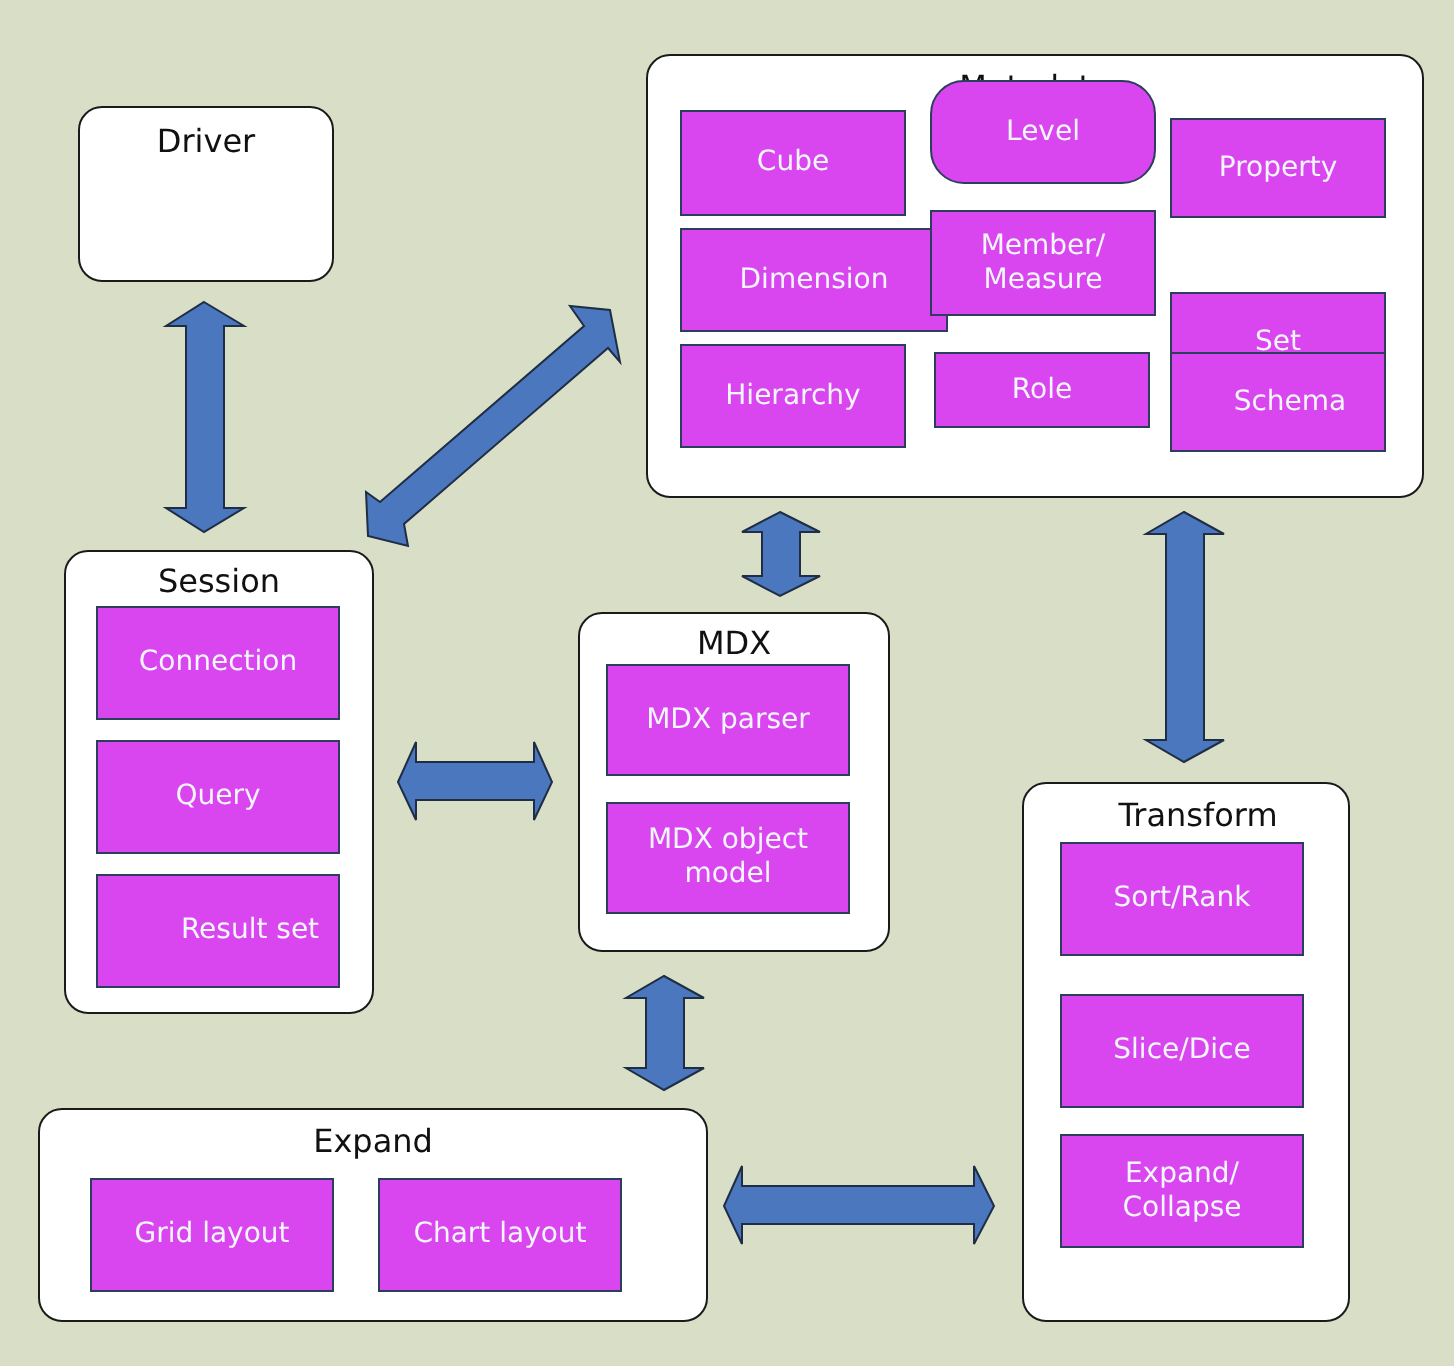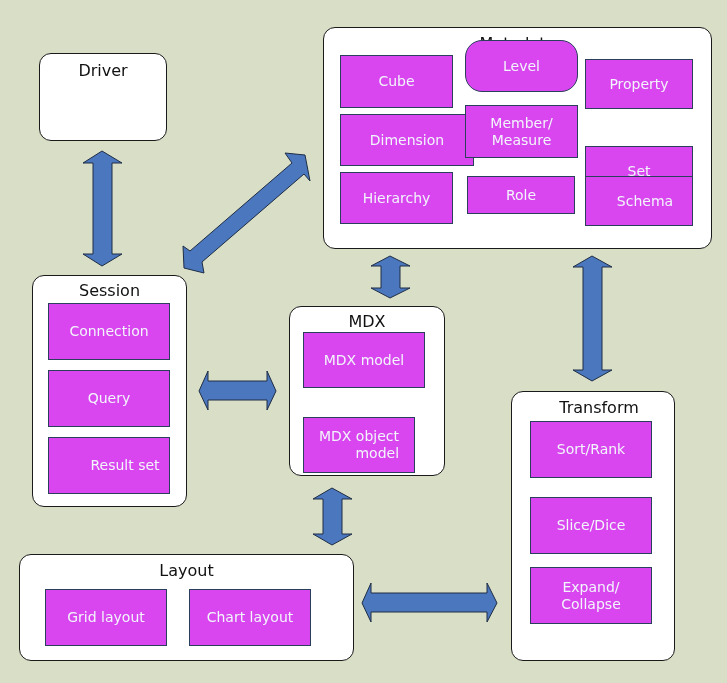--- a/index.html
+++ b/index.html
@@ -53,29 +53,29 @@
 <div class="group" style="left:32px;top:275px;width:155px;height:232px;">
   <div class="group-title" style="top:5px;">Session</div>
 </div>
 <div class="item" style="left:48px;top:303px;width:122px;height:57px;">Connection</div>
 <div class="item" style="left:48px;top:370px;width:122px;height:57px;">Query</div>
 <div class="item" style="left:48px;top:437px;width:122px;height:57px;padding-left:32px;">Result set</div>
 
 <div class="group" style="left:289px;top:306px;width:156px;height:170px;">
   <div class="group-title" style="top:5px;">MDX</div>
 </div>
-<div class="item" style="left:303px;top:332px;width:122px;height:56px;">MDX model</div>
-<div class="item" style="left:303px;top:417px;width:112px;height:56px;text-align:right;">MDX object
+<div class="item" style="left:303px;top:332px;width:122px;height:56px;">MDX parser</div>
+<div class="item" style="left:303px;top:401px;width:122px;height:56px;">MDX object
 model</div>
 
 <div class="group" style="left:511px;top:391px;width:164px;height:270px;">
   <div class="group-title" style="top:6px;padding-left:12px;">Transform</div>
 </div>
 <div class="item" style="left:530px;top:421px;width:122px;height:57px;">Sort/Rank</div>
 <div class="item" style="left:530px;top:497px;width:122px;height:57px;">Slice/Dice</div>
 <div class="item" style="left:530px;top:567px;width:122px;height:57px;">Expand/
 Collapse</div>
 
 <div class="group" style="left:19px;top:554px;width:335px;height:107px;">
-  <div class="group-title" style="top:6px;">Layout</div>
+  <div class="group-title" style="top:6px;">Expand</div>
 </div>
 <div class="item" style="left:45px;top:589px;width:122px;height:57px;">Grid layout</div>
 <div class="item" style="left:189px;top:589px;width:122px;height:57px;">Chart layout</div>
 
 </body></html>

